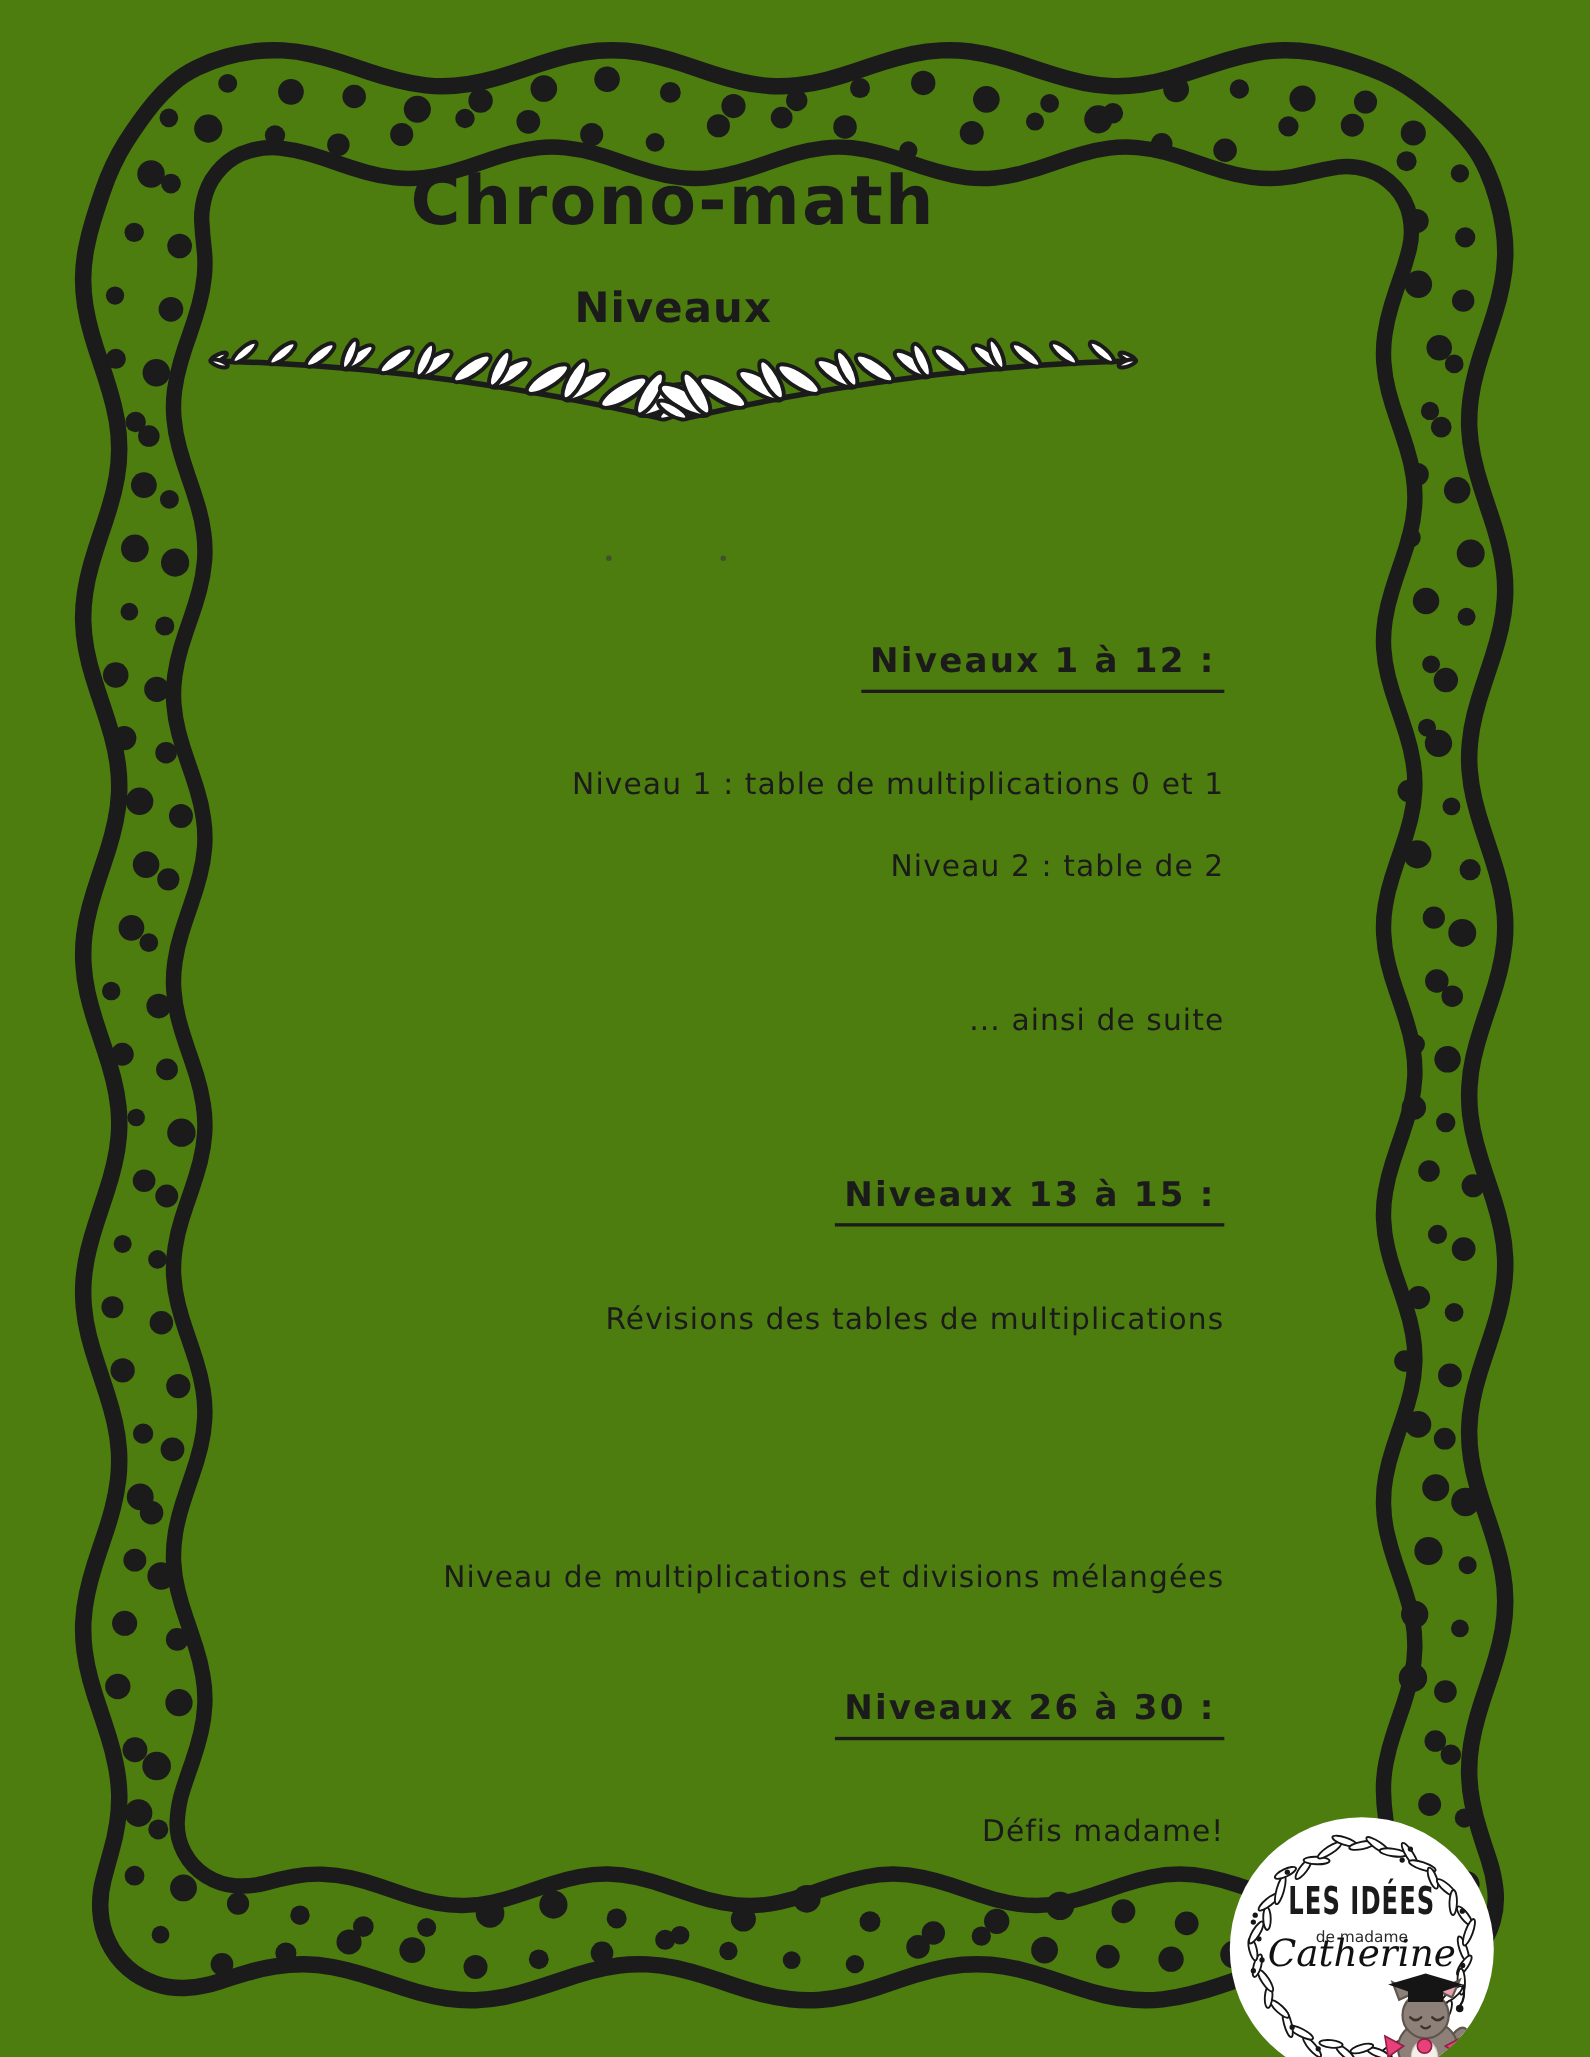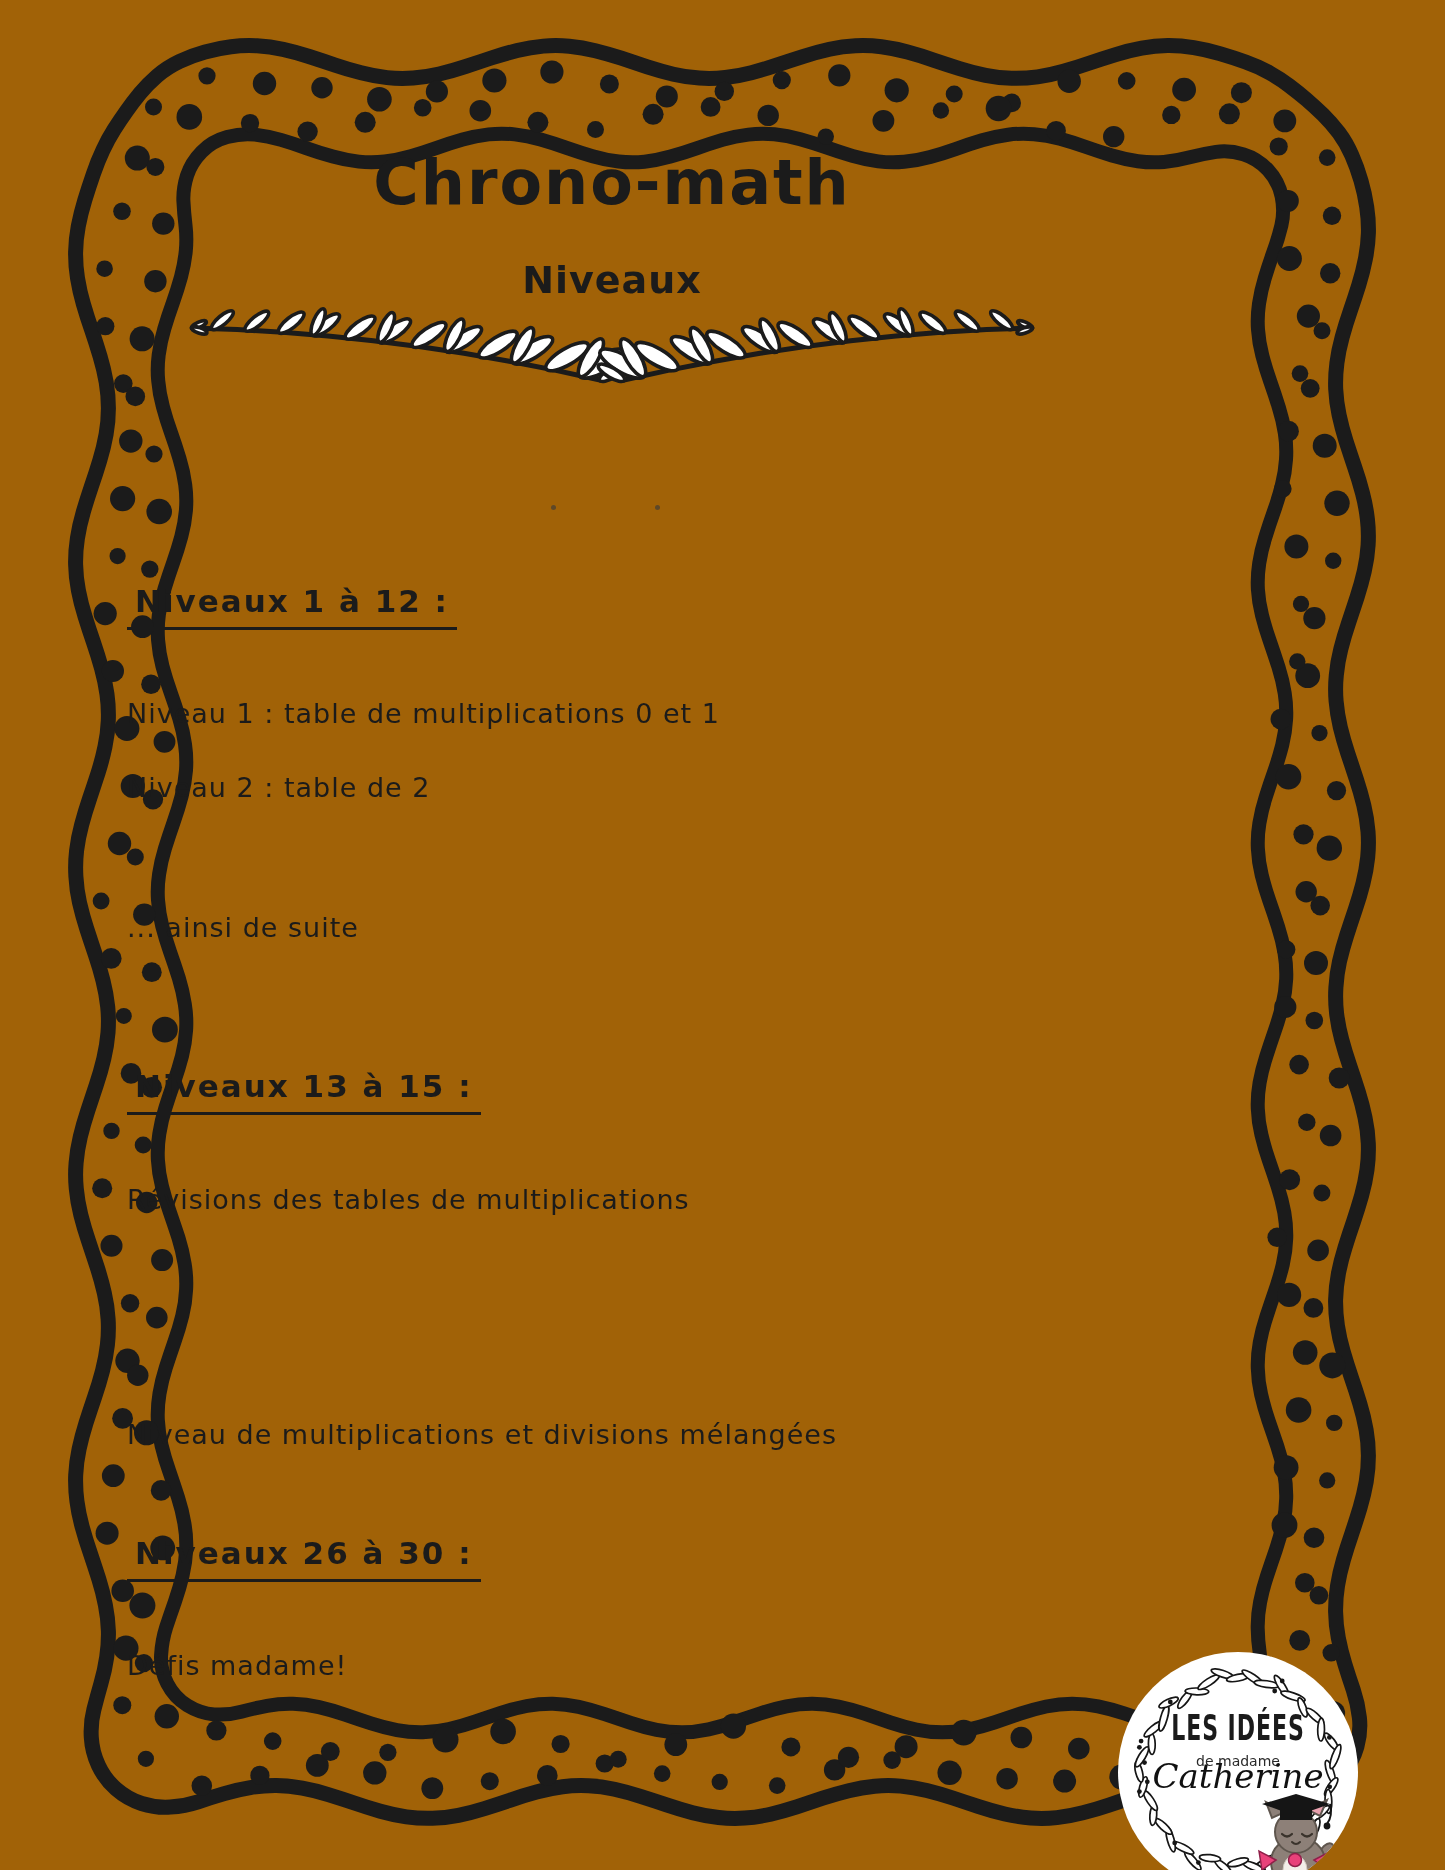--- a/index.html
+++ b/index.html
@@ -1,28 +1,28 @@
 <!DOCTYPE html>
 <html><head>
 <meta charset="utf-8">
 <style>
   html,body{margin:0;padding:0;background:#e9e9e9;}
   .page{
     position:relative;
     width:1445px;height:1870px;
-    background:#a16207;
+    background:#4d7c0f;
     overflow:hidden;
     font-family:"DejaVu Sans", sans-serif;
     color:#1b1b1b;
   }
   #border-svg{position:absolute;left:0;top:0;z-index:1;}
   #divider-svg{position:absolute;left:182px;top:302px;z-index:2;}
   .speck{position:absolute;width:5px;height:5px;border-radius:50%;background:#3a3a3a;opacity:.65;z-index:2;}
   .content{position:absolute;left:127px;top:0;width:970px;height:1870px;z-index:2;}
-  .line{position:absolute;left:0;width:100%;text-align:left;white-space:nowrap;}
+  .line{position:absolute;left:16px;width:100%;text-align:right;white-space:nowrap;}
   .big-title{
     position:absolute;left:0;top:146px;width:100%;text-align:center;
     font-size:62px;font-weight:bold;letter-spacing:2px;margin:0;
   }
   .subtitle{
     position:absolute;left:0;top:258px;width:100%;text-align:center;
     font-size:38px;font-weight:bold;letter-spacing:1px;margin:0;
   }
   .heading-line{font-size:31px;font-weight:bold;letter-spacing:2px;}
   .heading{display:inline-block;border-bottom:3px solid #1b1b1b;padding:0 8px 8px 8px;}

